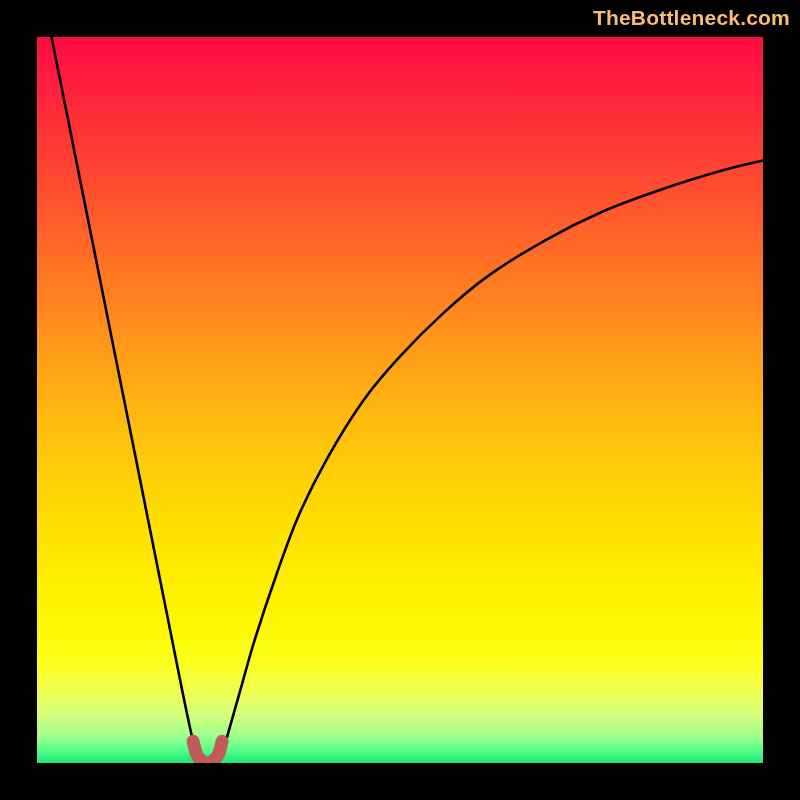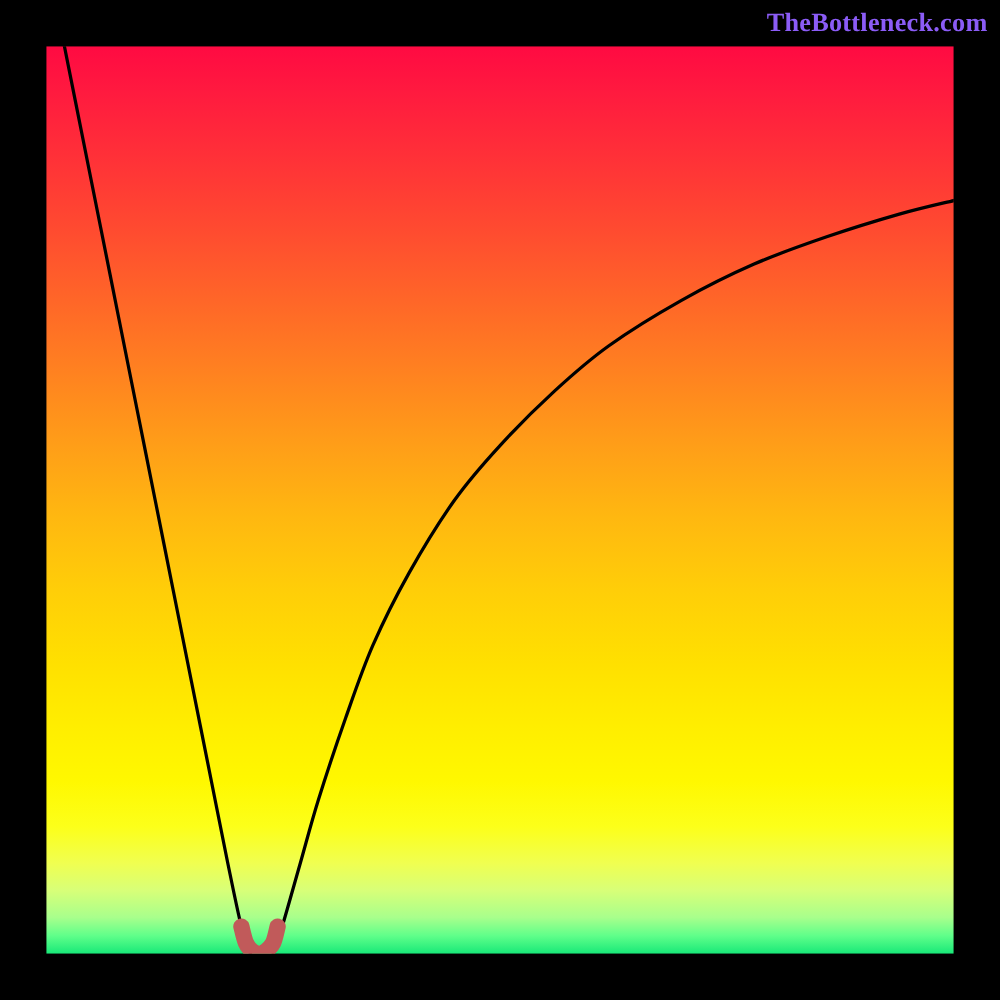--- a/index.html
+++ b/index.html
@@ -59,24 +59,24 @@
     left: 0;
     top: 0;
     width: 726px;
     height: 726px;
     overflow: visible;
   }
   .watermark {
     position: absolute;
     top: 6px;
     right: 10px;
-    font-family: Liberation Serif, serif;
+    font-family: Liberation Sans, sans-serif;
     font-size: 21px;
     font-weight: 600;
-    color: #8b5cf6;
+    color: #fdba74;
     letter-spacing: 0.2px;
   }
 </style>
 </head>
 <body>
 
 <div class="frame">
   <div class="plot-area">
     <div class="gradient"></div>
     <svg class="curves" viewBox="0 0 726 726">

